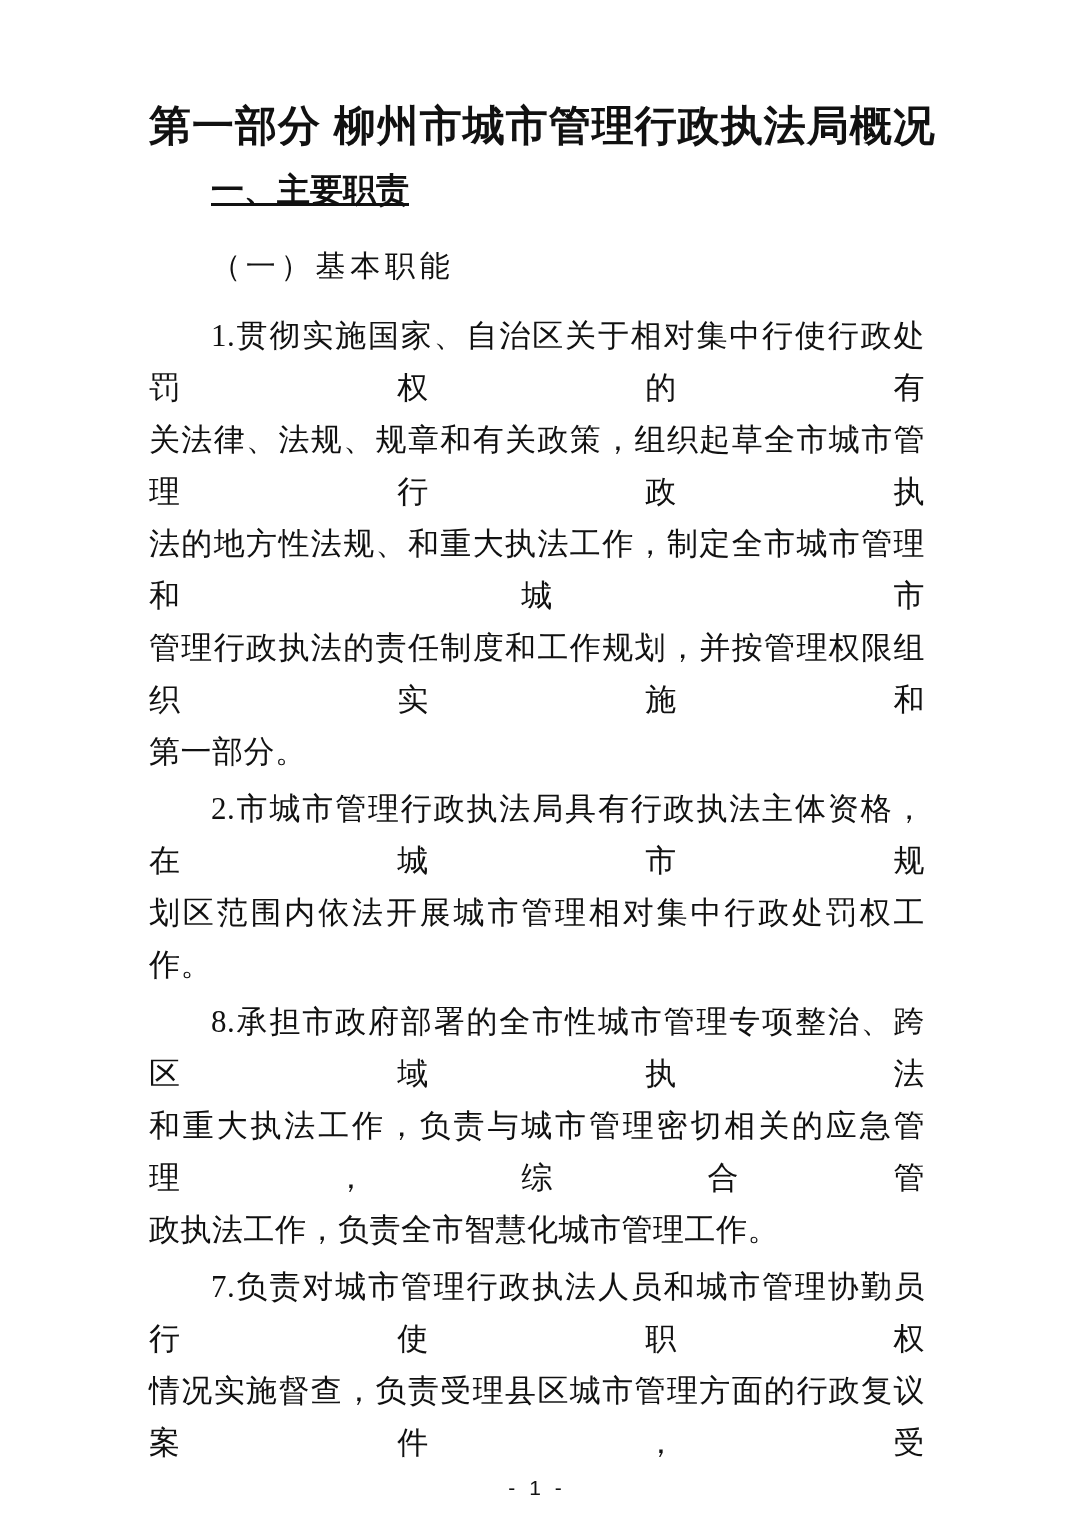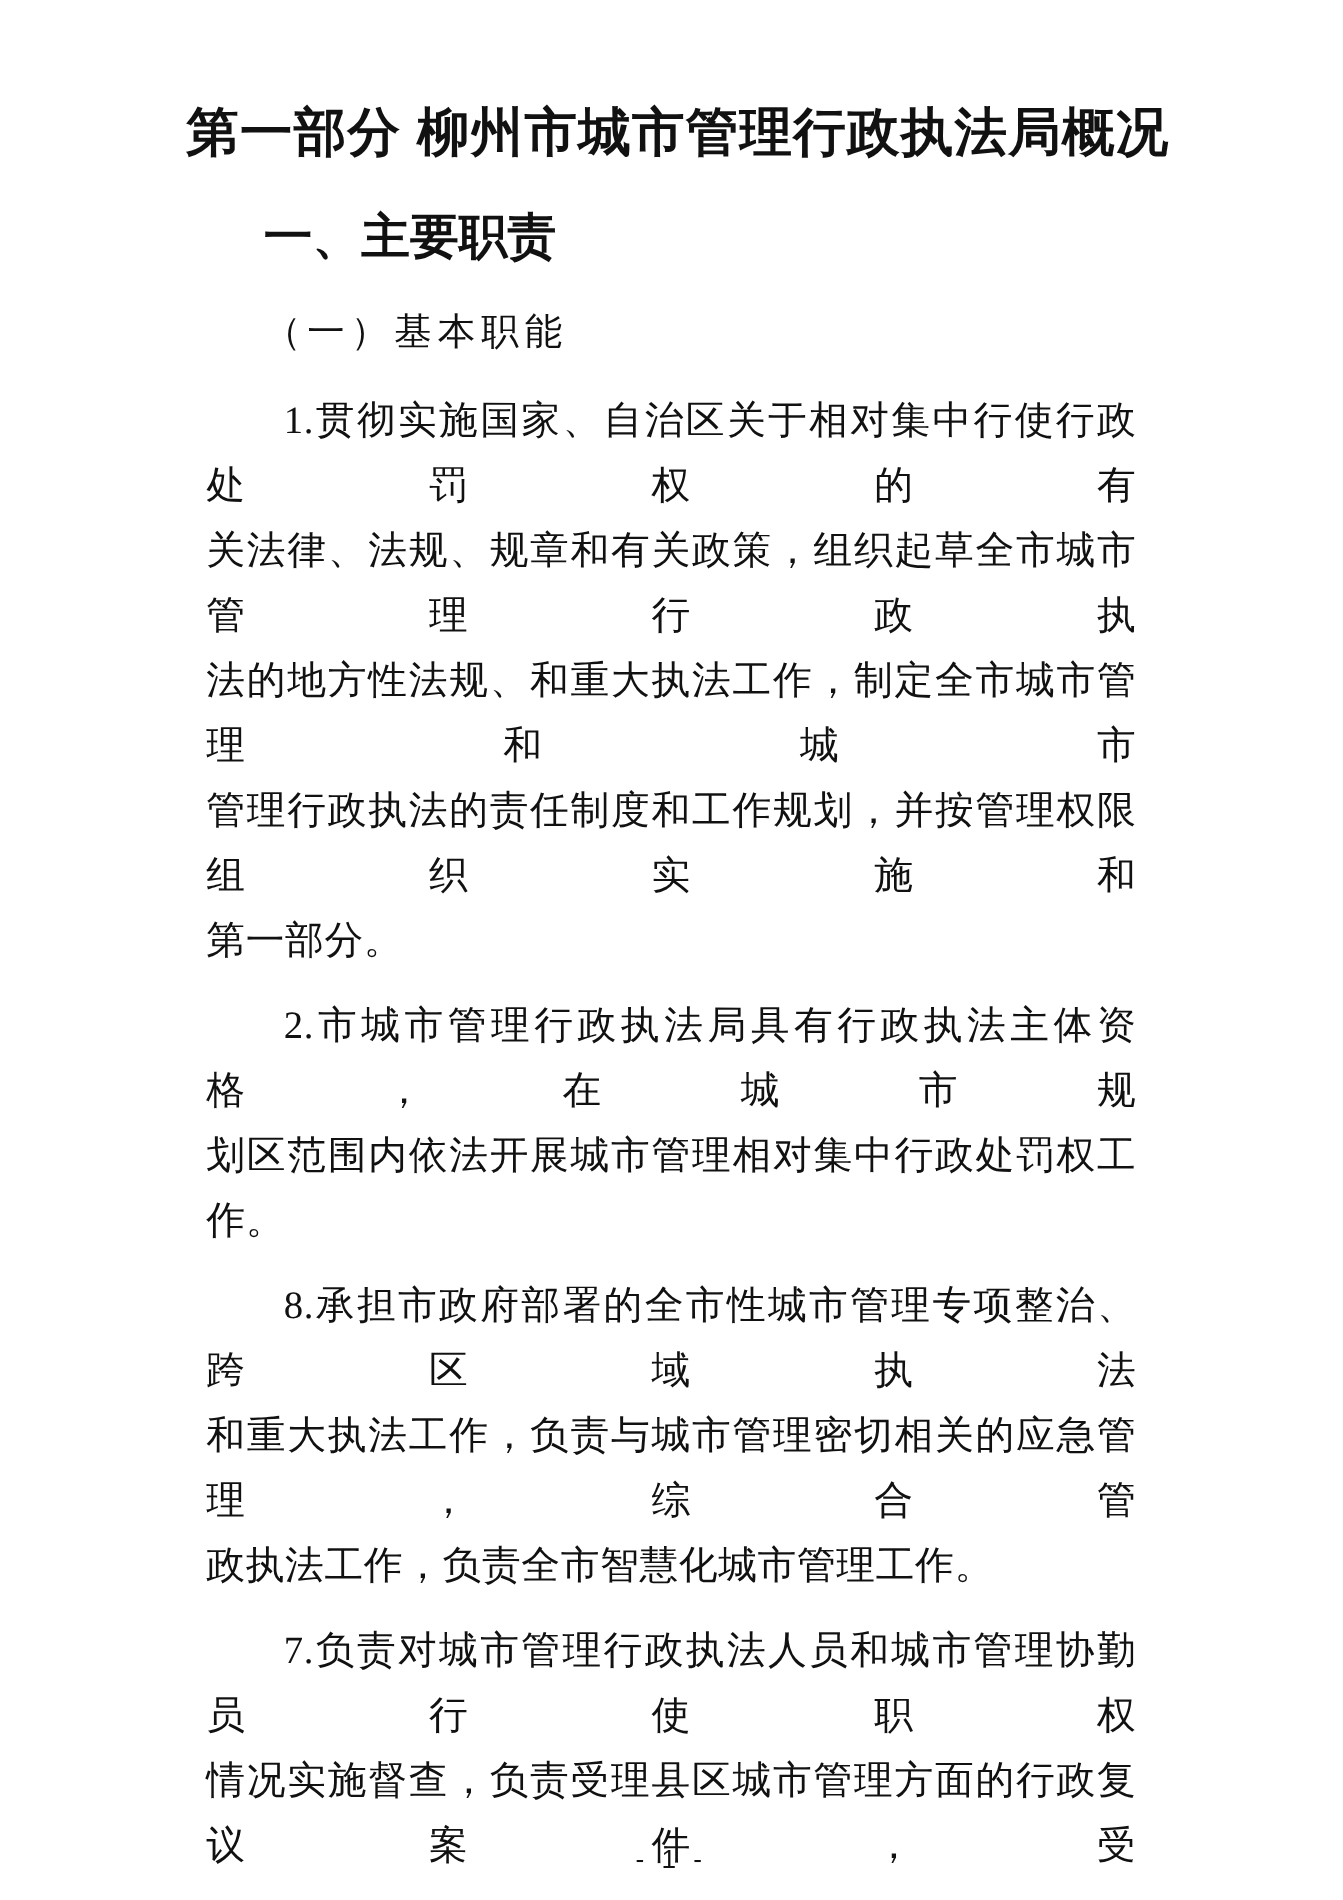--- a/index.html
+++ b/index.html
@@ -13,51 +13,52 @@
     overflow: hidden;
   }
   .page {
     position: relative;
     width: 776px;
     margin: 0 auto;
     height: 100%;
   }
   .doc-title {
     margin: 0;
-    padding-top: 80px;
+    padding-top: 100px;
     font-family: "Liberation Sans", sans-serif;
     font-weight: 700;
     font-size: 42px;
     line-height: 52px;
     text-align: center;
     letter-spacing: 1px;
     white-space: nowrap;
   }
   .section-heading {
-    margin: 38px 0 0 0;
+    margin: 18px 0 0 0;
     font-family: "Liberation Sans", sans-serif;
     font-weight: 700;
-    font-size: 39px;
+    font-size: 33px;
     line-height: 40px;
     text-indent: 62px;
+    text-decoration: underline;
   }
   .subsection-heading {
     margin: 38px 0 0 0;
     font-family: "Liberation Serif", serif;
     font-weight: 400;
     font-size: 30px;
     line-height: 36px;
     text-indent: 62px;
     letter-spacing: 0.16em;
   }
   .body-text {
     margin-top: 26px;
     font-size: 31px;
   }
-  .para { margin: 16px; }
+  .para { margin: 0; }
   .para + .para { margin-top: 5px; }
   .line {
     line-height: 52px;
     text-align: justify;
     text-align-last: justify;
     letter-spacing: 0.5px;
   }
   .line.first { text-indent: 62px; }
   .line.last {
     text-align-last: left;

